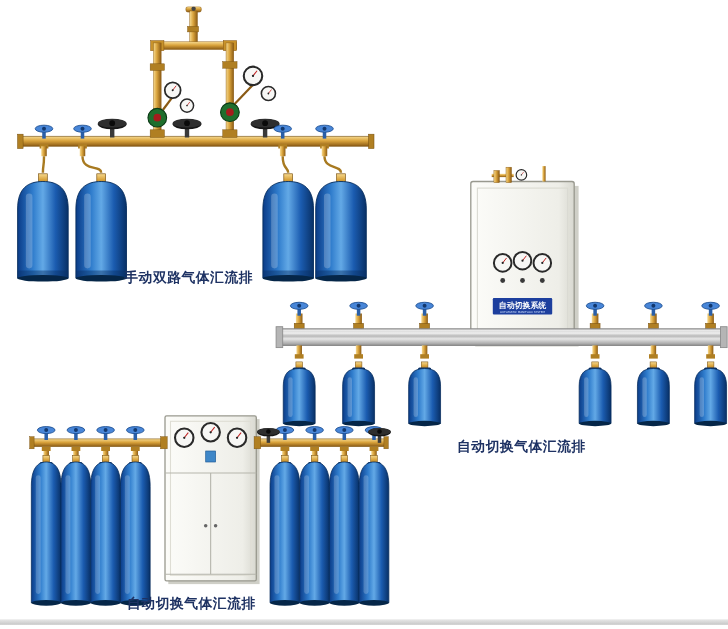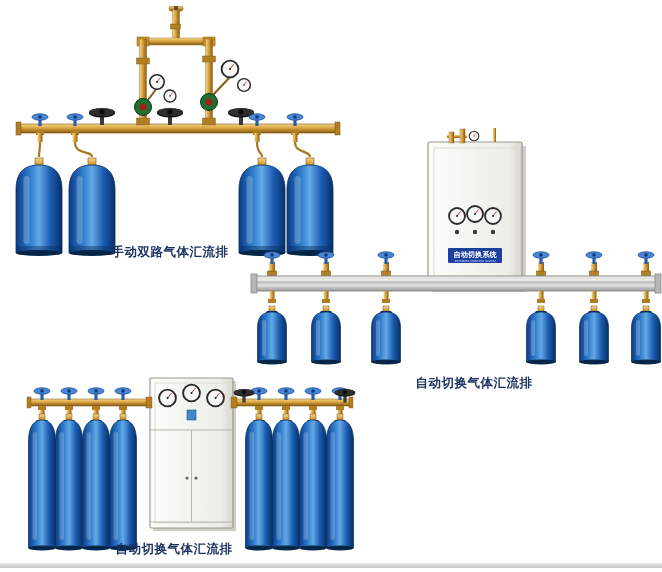--- a/index.html
+++ b/index.html
@@ -11,23 +11,23 @@
   .caption {
     position:absolute;
     font-size:12.5px;
     font-weight:bold;
     color:#1e3263;
     text-align:center;
     letter-spacing:0.5px;
     white-space:nowrap;
   }
   .fig1 { left:8px;   top:6px;   width:340px; height:252px; }
-  .fig2 { left:250px; top:128px; width:412px; height:260px; }
+  .fig2 { left:250px; top:151px; width:412px; height:260px; }
   .fig3 { left:16px;  top:372px; width:340px; height:190px; }
-  .cap1 { left:87px;  top:238px; width:150px; }
+  .cap1 { left:72px;  top:238px; width:150px;text-align:right; }
   .cap2 { left:149px; top:247px; width:150px; }
   .cap3 { left:83px;  top:169px; width:150px; }
   .bottom-border {
     position:absolute; left:0; top:563px; width:662px; height:5px;
     background:linear-gradient(#e8e8e8,#c6c6c6);
   }
 </style>
 </head>
 <body>
 

